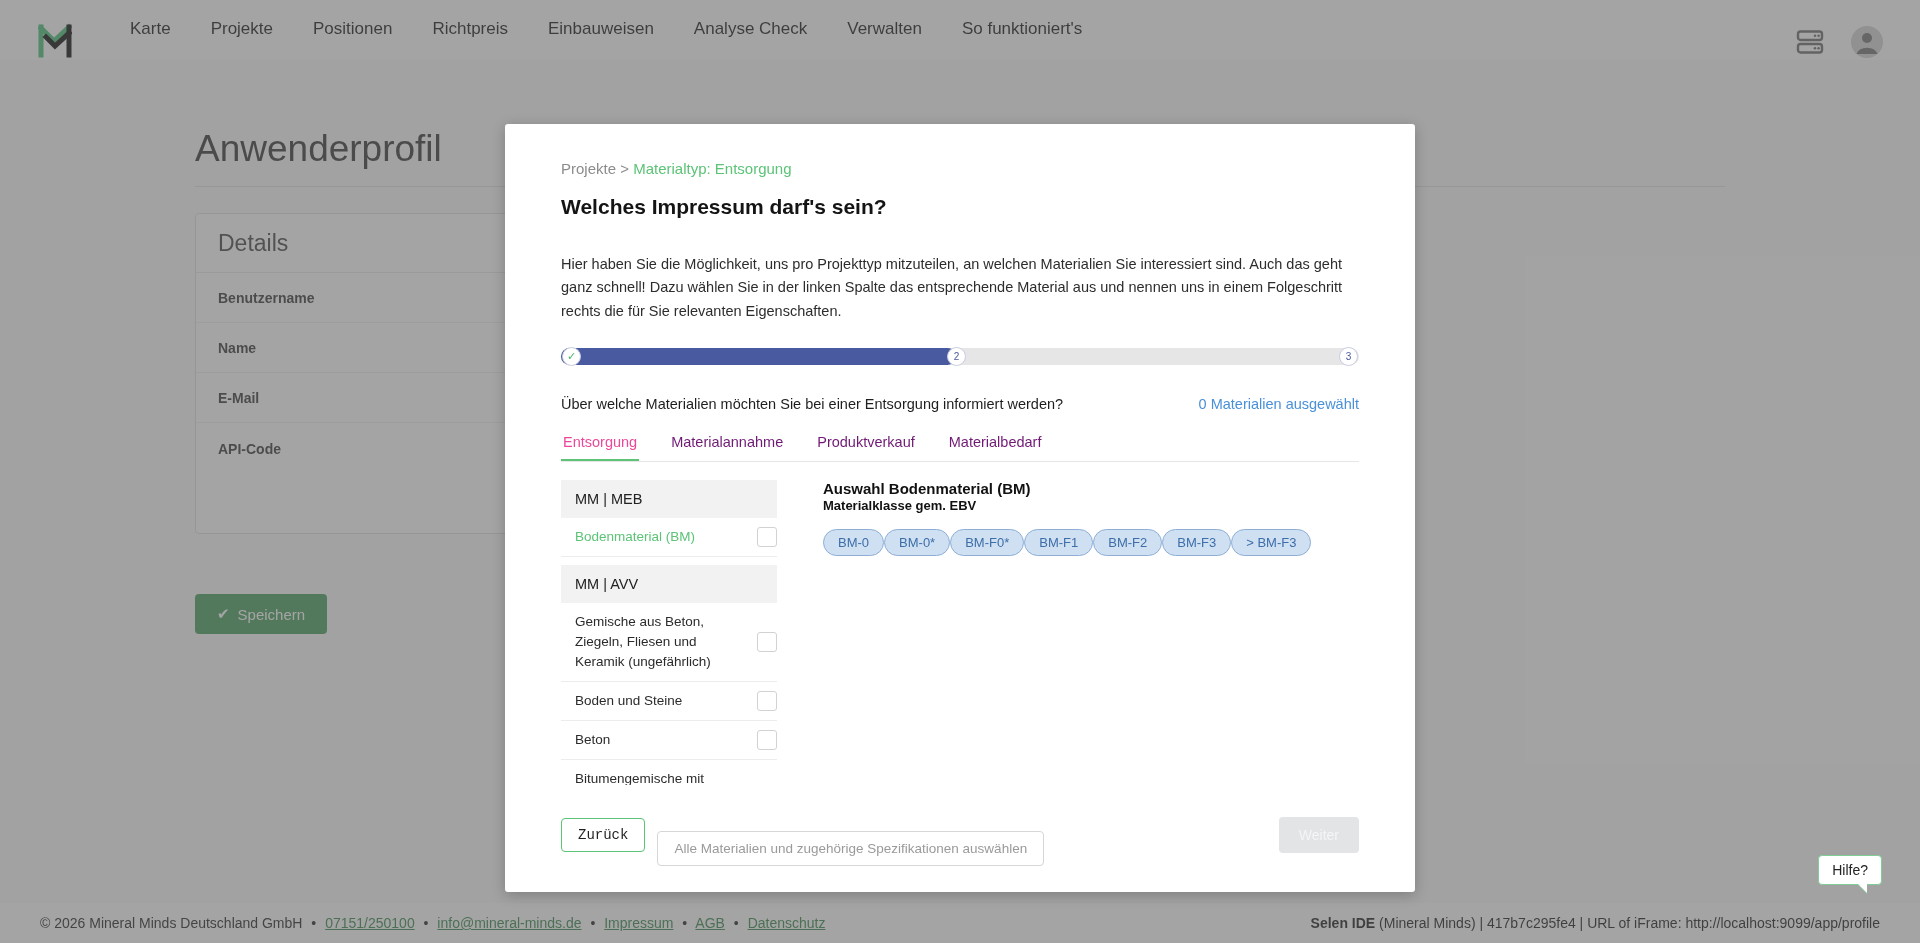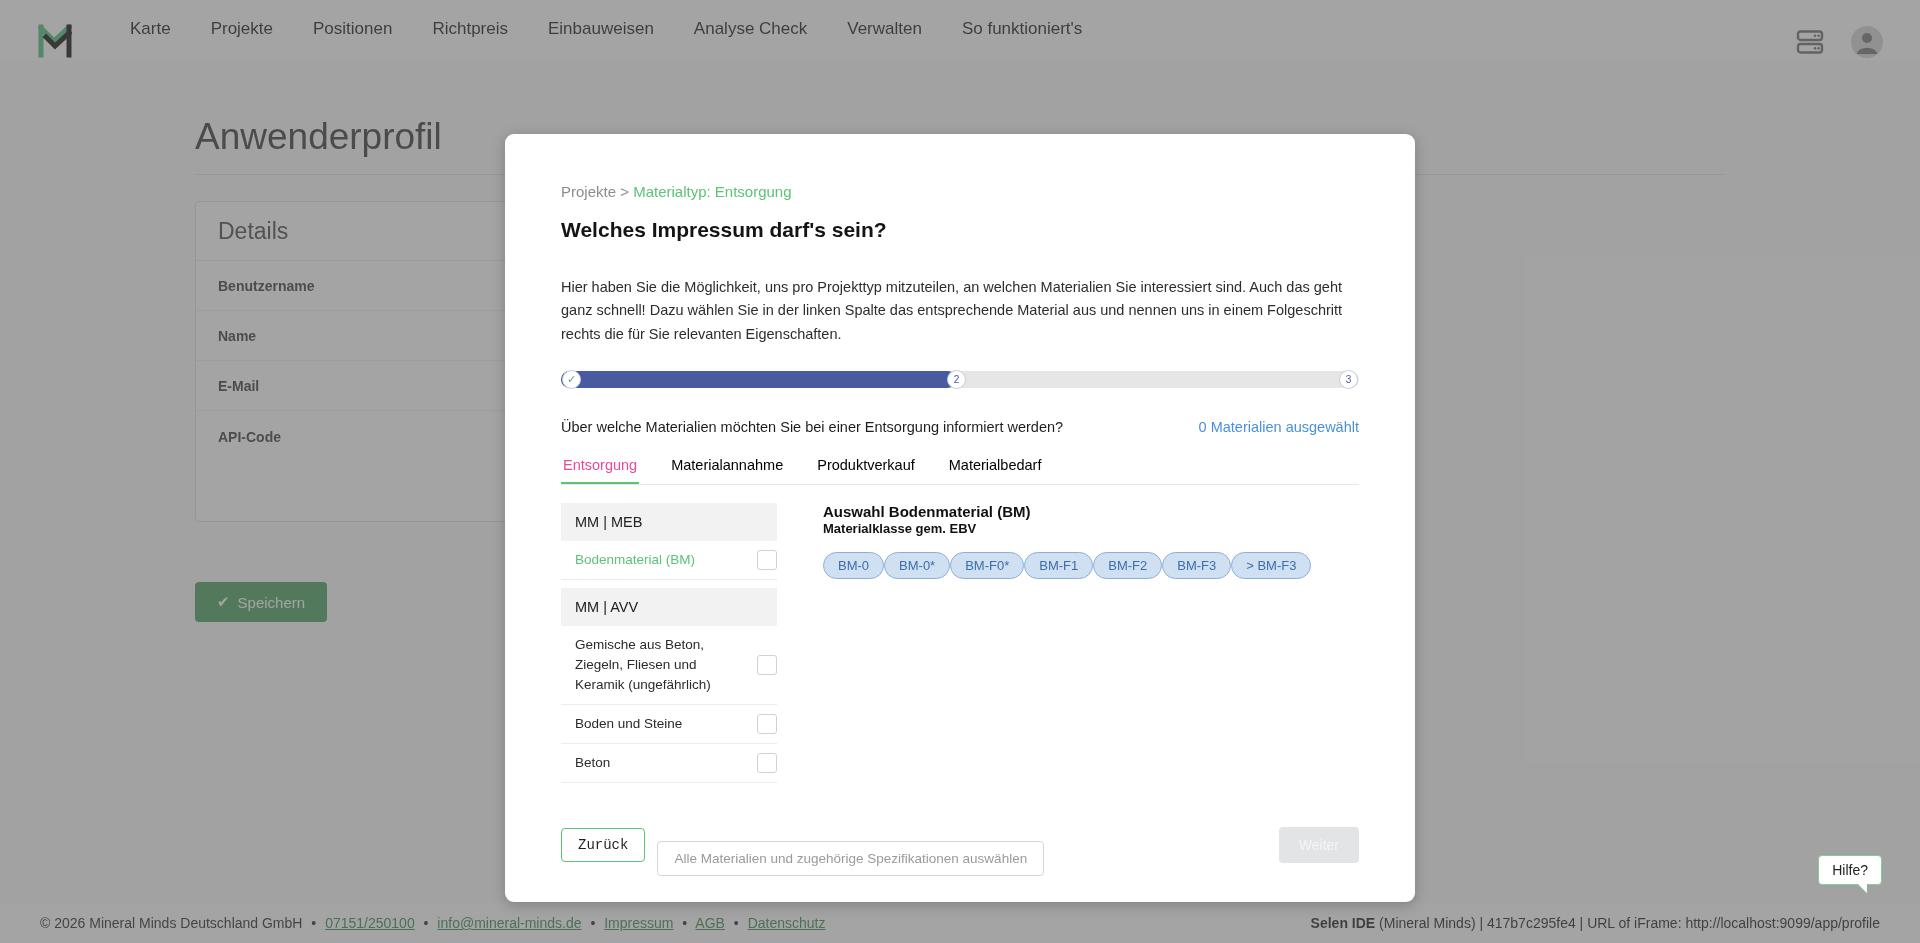--- a/index.html
+++ b/index.html
@@ -32,21 +32,21 @@
   .icon-btn { cursor: pointer; display: flex; align-items: center; }
 
   
   .page {
     position: absolute; top: 60px; left: 0;
     width: 1920px; height: 883px;
     background: #fbfbfb;
     overflow: hidden;
   }
   .page-inner { padding: 52px 0 0 0; }
-  .container { width: 1530px; margin: 4px auto; }
+  .container { width: 1530px; margin: 16px auto; }
   .page-title {
     font-size: 37px; font-weight: 400; color: #3b3b3b;
     padding: 0 0 16px 0;
   }
   .title-rule { border-bottom: 1px solid #e3e3e3; margin-bottom: 26px; }
 
   .card {
     border: 1px solid #e0e0e0; border-radius: 4px;
     background: #ffffff; width: 1145px;
   }
@@ -113,24 +113,24 @@
     content: ""; position: absolute; right: 14px; bottom: -9px;
     width: 0; height: 0;
     border-left: 9px solid transparent; border-right: 0 solid transparent;
     border-top: 9px solid #ffffff;
     filter: drop-shadow(0 1px 0 #7fce95);
   }
 
   
   .modal {
     position: absolute; z-index: 60;
-    left: 505px; top: 134px; width: 910px; height: 768px;
-    background: #ffffff; border-radius: 9px;
+    left: 505px; top: 124px; width: 910px; height: 768px;
+    background: #ffffff; border-radius: 3px;
     box-shadow: 0 3px 14px rgba(0,0,0,0.22);
-    padding: 49px 56px 0 56px;
+    padding: 36px 56px 0 56px;
     display: flex; flex-direction: column;
   }
   .breadcrumb { font-size: 15px; color: #8c8c8c; margin-bottom: 18px; }
   .breadcrumb .crumb-current { color: #5cc377; cursor: pointer; }
   .breadcrumb .crumb-root { cursor: pointer; }
   .modal-title { font-size: 21px; font-weight: bold; color: #141414; margin-bottom: 34px; }
   .modal-desc { font-size: 14.5px; line-height: 1.62; color: #2d2d2d; margin-bottom: 24px; }
 
   
   .stepper { position: relative; height: 19px; margin-bottom: 30px; }
@@ -152,21 +152,21 @@
   .step-node.s2 { left: calc(49.5% - 9px); }
   .step-node.s3 { right: 1px; }
   .step-node .chk { color: #4bb268; font-size: 11px; line-height: 1; }
 
   .q-row { display: flex; align-items: baseline; justify-content: space-between; margin-bottom: 18px; }
   .q-text { font-size: 14.5px; color: #1e1e1e; }
   .q-count { font-size: 14.5px; color: #4a90d9; cursor: pointer; }
 
   .tabs { display: flex; gap: 30px; border-bottom: 1px solid #e6e6e6; }
   .tab {
-    font-size: 14.5px; color: #000000; padding: 4px 2px 9px 2px;
+    font-size: 14.5px; color: #701a75; padding: 4px 2px 9px 2px;
     cursor: pointer; border-bottom: 2px solid transparent;
   }
   .tab.active { color: #ec4899; border-bottom-color: #5cc377; }
 
   .modal-body { display: flex; gap: 46px; padding-top: 18px; flex: 1; min-height: 0; }
 
   .mat-list { width: 216px; overflow: hidden; }
   .mat-group-head {
     background: #f2f2f2; font-size: 14.5px; color: #222;
     padding: 11px 14px;

